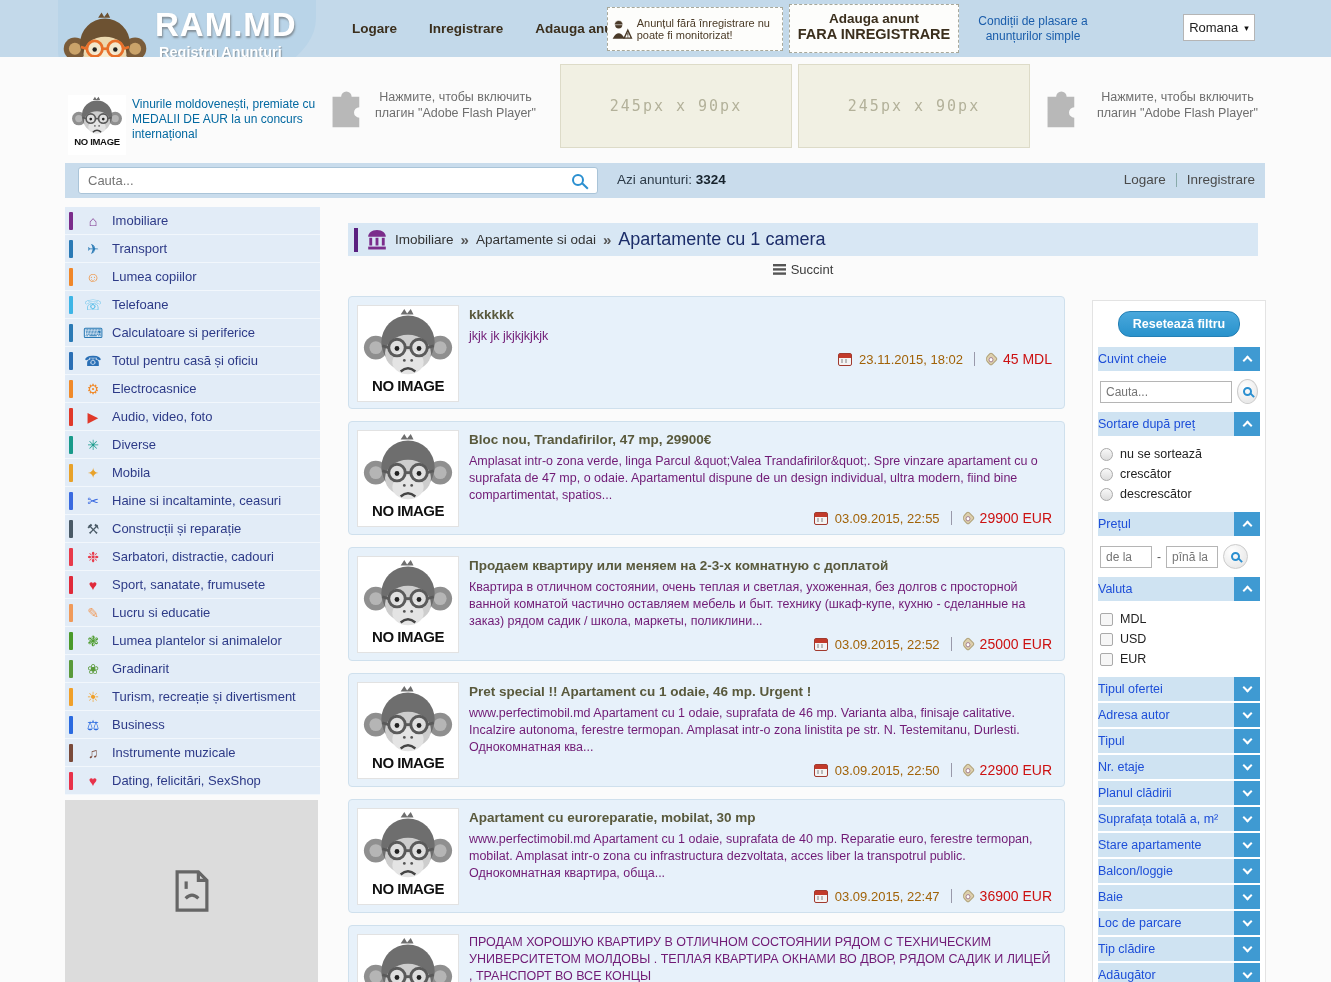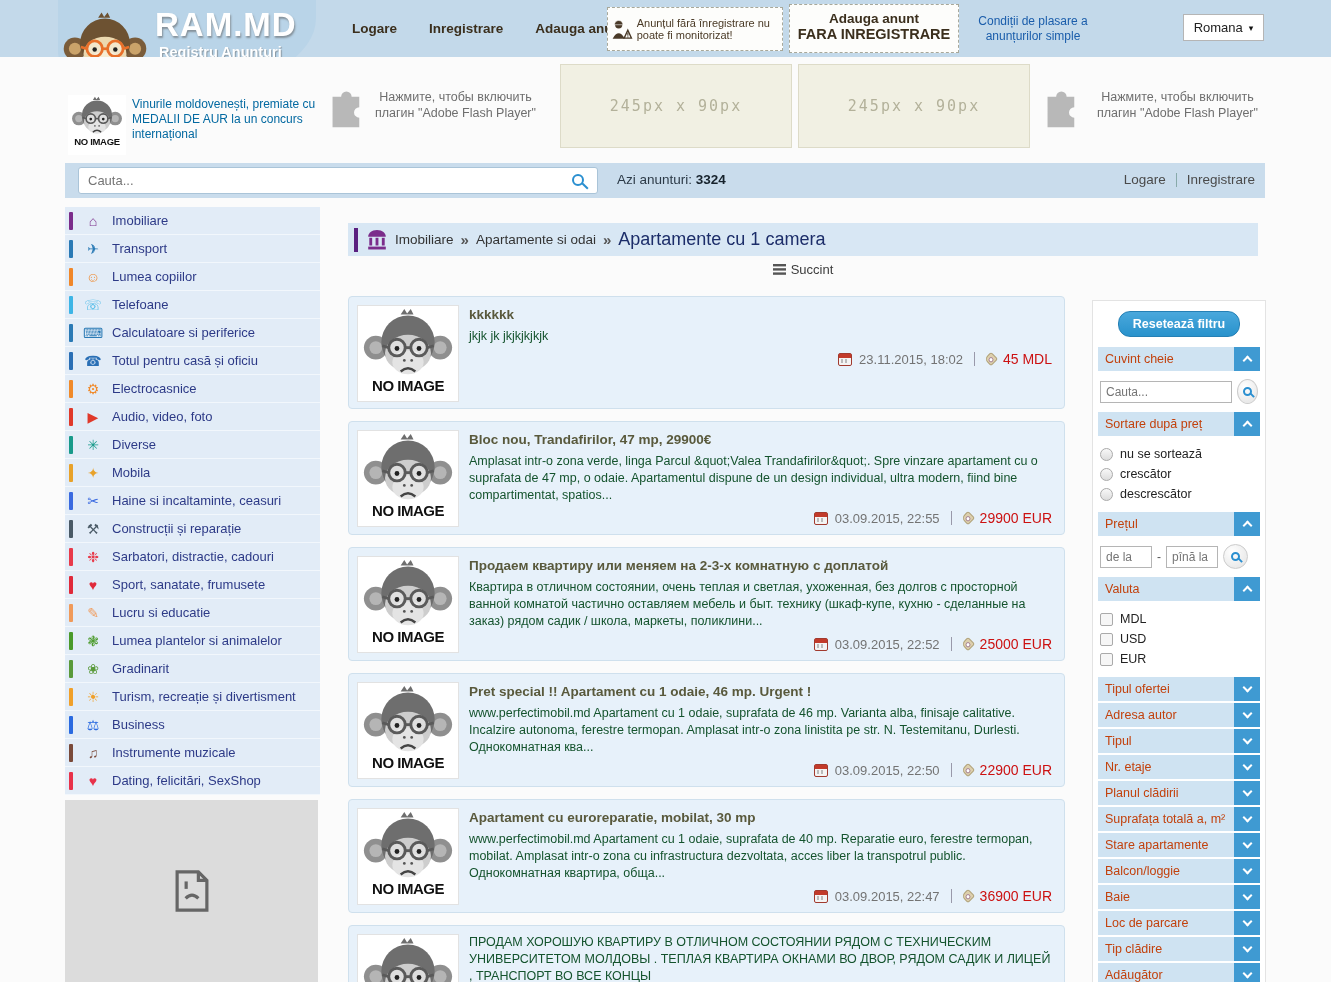--- a/index.html
+++ b/index.html
@@ -20,21 +20,21 @@
   .top-nav span { font-size:13.5px; font-weight:bold; color:#3b2f1d; cursor:pointer; }
   .warn-box { position:absolute; left:607px; top:7px; width:176px; height:44px; background:#fdfdfb;
     border:1px dashed #a8a89a; display:flex; align-items:center; gap:4px; padding:2px 4px; }
   .warn-text { font-size:11px; color:#4a3a26; line-height:12.5px; }
   .add-free-box { position:absolute; left:789px; top:4px; width:170px; height:49px; background:#fdfdfb;
     border:1px dashed #a8a89a; text-align:center; padding-top:6px; cursor:pointer; }
   .add-free-l1 { font-size:13.5px; font-weight:bold; color:#3b2f1d; }
   .add-free-l2 { font-size:14.5px; font-weight:bold; color:#3b2f1d; }
   .cond-link { position:absolute; left:968px; top:14px; width:130px; text-align:center;
     font-size:12px; color:#1a5dab; line-height:14.5px; cursor:pointer; }
-  .lang-box { position:absolute; left:1183px; top:14px; width:81px; height:27px; background:#fff;
+  .lang-box { position:absolute; left:1183px; top:14px; width:72px; height:27px; background:#fff;
     border:1px solid #b5b5b5; display:flex; align-items:center; justify-content:center; gap:6px;
     font-size:13px; color:#222; cursor:pointer; }
   .lang-caret { font-size:9px; color:#111; }
 
   
   .band { position:absolute; left:0; top:57px; width:1331px; height:98px; background:#fbfbfb; }
   .promo-thumb { position:absolute; left:68px; top:38px; width:58px; height:60px; background:#fff; text-align:center; }
   .promo-thumb svg { width:52px; height:40px; display:block; margin:1px auto 0; }
   .promo-noimg { font-size:9.5px; font-weight:bold; color:#111; letter-spacing:-0.3px; }
   .promo-text { position:absolute; left:132px; top:40px; width:190px; font-size:12px; color:#0369a1; line-height:15px; }
@@ -82,43 +82,43 @@
 
   
   .cards { width:717px; margin-top:4px; }
   .card { position:relative; background:#e7f1fa; border:1px solid #cfe0ed; border-radius:4px;
     min-height:113px; margin-bottom:12px; padding:8px 10px 8px 120px; }
   .thumb { position:absolute; left:8px; top:8px; width:102px; height:97px; background:#fff; border:1px solid #e2e2e2;
     text-align:center; cursor:pointer; }
   .thumb svg { width:92px; height:68px; display:block; margin:3px auto 0; }
   .noimg { font-size:15px; font-weight:bold; color:#111; letter-spacing:-0.5px; }
   .card-title { font-size:13.5px; font-weight:bold; color:#59593c; margin:2px 0 6px; cursor:pointer; }
-  .card-desc { font-size:12.5px; color:#14532d; line-height:17px; max-width:600px; }
+  .card-desc { font-size:12.5px; color:#701a75; line-height:17px; max-width:600px; }
   .card-meta { display:flex; justify-content:flex-end; align-items:center; gap:7px; margin-top:6px; padding-right:2px; }
-  .card-date { font-size:13px; color:#737373; }
+  .card-date { font-size:13px; color:#a16207; }
   .meta-vsep { width:1px; height:14px; background:#99a; margin:0 4px; }
   .card-price { font-size:14px; color:#cc1111; }
   .cal-icon { display:inline-block; width:14px; height:13px; border:1px solid #a13a2e; border-radius:2px;
     background:#f4f4f4; position:relative; }
   .cal-icon::before { content:''; position:absolute; top:0; left:0; right:0; height:4px; background:#c23a2a; }
   .cal-icon::after { content:''; position:absolute; bottom:2px; left:2px; right:2px; height:4px;
     background:repeating-linear-gradient(90deg,#bbb 0 2px, transparent 2px 4px); }
   .tag-icon { display:inline-block; width:10px; height:10px; background:#ddd0ad; border:1px solid #b0a177;
     border-radius:2px 2px 2px 5px; transform:rotate(45deg); position:relative; }
   .tag-icon::after { content:''; position:absolute; top:1.5px; left:1.5px; width:3px; height:3px;
     border-radius:50%; background:#fff; border:1px solid #a89; }
 
   
   .filters { position:absolute; left:1092px; top:300px; width:174px; background:#fff;
     border:1px solid #e3e3e3; padding:10px 5px 6px; }
   .f-reset { display:block; margin:0 auto 10px; background:linear-gradient(#4fagd8,#2892cc);
     background:linear-gradient(#4aa8dc,#2892cc); color:#fff; font-weight:bold; font-size:12.5px;
     border:1px solid #2580b5; border-radius:12px; padding:5px 14px; cursor:pointer; font-family:"Liberation Sans", sans-serif; }
   .f-sec { position:relative; height:24px; background:#cfe3f2; margin-bottom:2px; display:flex; align-items:center; cursor:pointer; }
-  .f-title { font-size:12.5px; color:#c2410c; padding-left:7px; }
+  .f-title { font-size:12.5px; color:#1d4ed8; }
   .f-chev { position:absolute; right:0; top:0; width:26px; height:24px; background:#3f9ad2;
     display:flex; align-items:center; justify-content:center; cursor:pointer; }
   .chev { display:inline-block; width:7px; height:7px; border-right:2px solid #fff; border-bottom:2px solid #fff; }
   .chev.down { transform:rotate(45deg); margin-top:-3px; }
   .chev.up { transform:rotate(-135deg); margin-top:3px; }
   .f-body { padding:6px 2px 8px; }
   .f-row { display:flex; align-items:center; gap:5px; }
   .f-input { height:22px; border:1px solid #b5b5b5; font-size:12px; color:#555; padding:0 5px;
     font-family:"Liberation Sans", sans-serif; }
   .f-kw-input { width:132px; }

